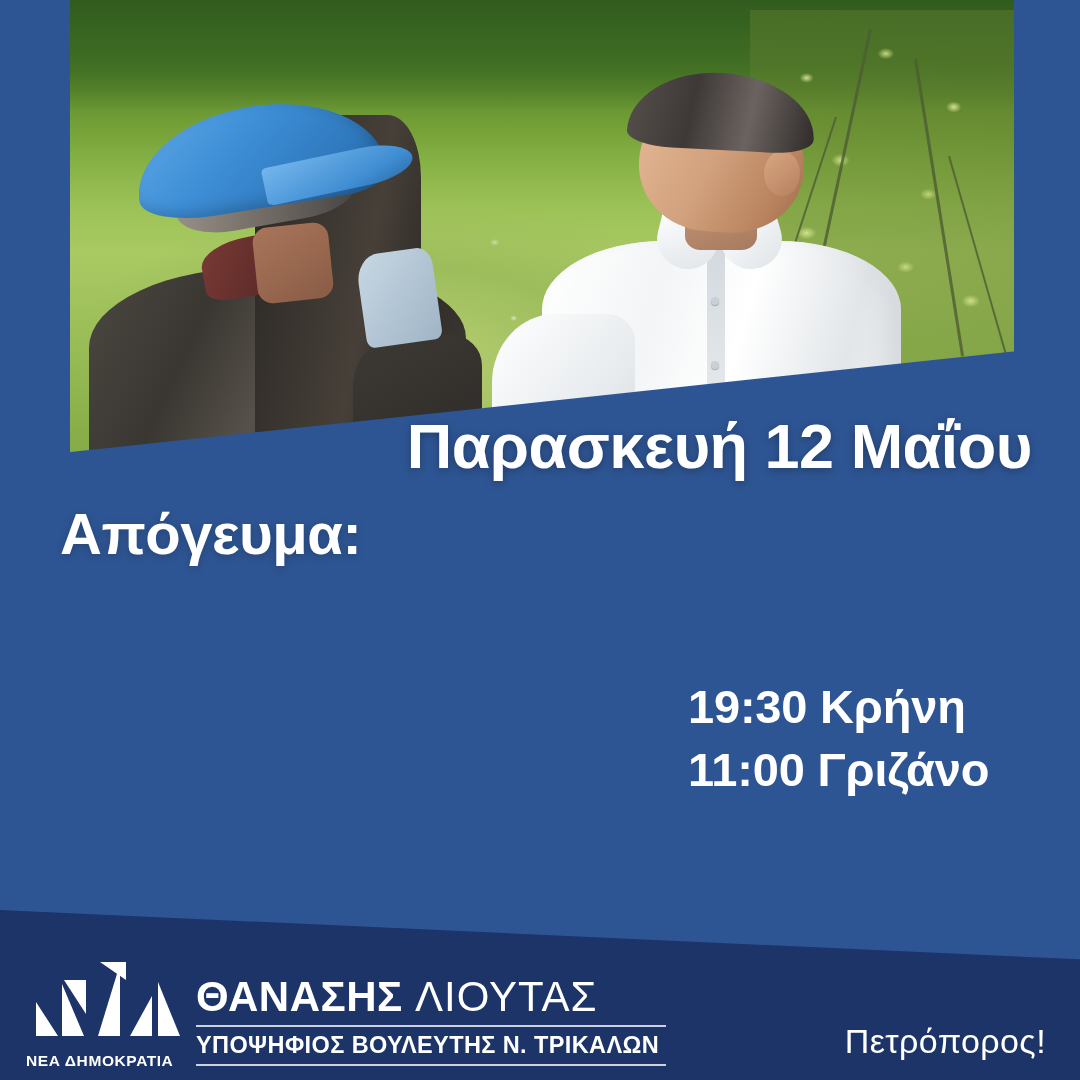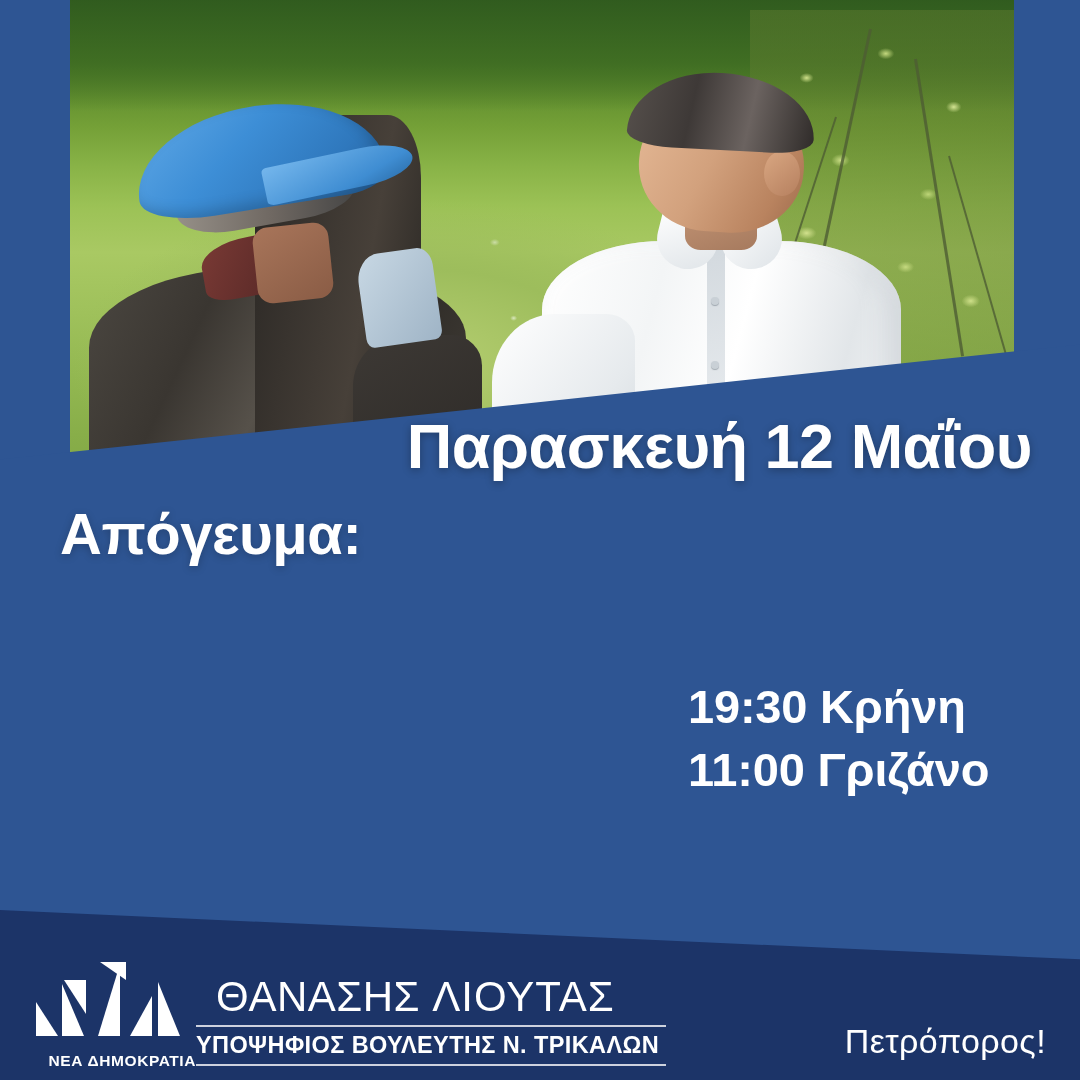--- a/index.html
+++ b/index.html
@@ -359,42 +359,42 @@
   .nd-logo {
     position: absolute;
     left: 26px; bottom: 8px;
     width: 170px; height: 112px;
   }
   .nd-mark { position: absolute; left: 8px; top: 2px; width: 156px; height: 80px; }
   .nd-name {
     position: absolute;
     left: 0; bottom: 2px;
     width: 170px;
-    text-align: right;
+    text-align: left;
     color: #ffffff;
     font-size: 15.5px;
     font-weight: 700;
     letter-spacing: .6px;
     white-space: nowrap;
   }
 
   
   .cand-block {
     position: absolute;
     left: 196px; bottom: 14px;
     width: 470px;
   }
   .cand-name {
     color: #ffffff;
     font-size: 42px;
     line-height: 1.05;
     letter-spacing: .5px;
     white-space: nowrap;
   }
-  .cand-first { font-weight: 400; margin-left: 20px; }
+  .cand-first { font-weight: 700; }
   .cand-last  { font-weight: 400; letter-spacing: 1px; }
   .cand-rule {
     height: 2px;
     background: rgba(255,255,255,.78);
     margin: 6px 0 5px;
   }
   .cand-role {
     color: #ffffff;
     font-size: 23.5px;
     font-weight: 700;

